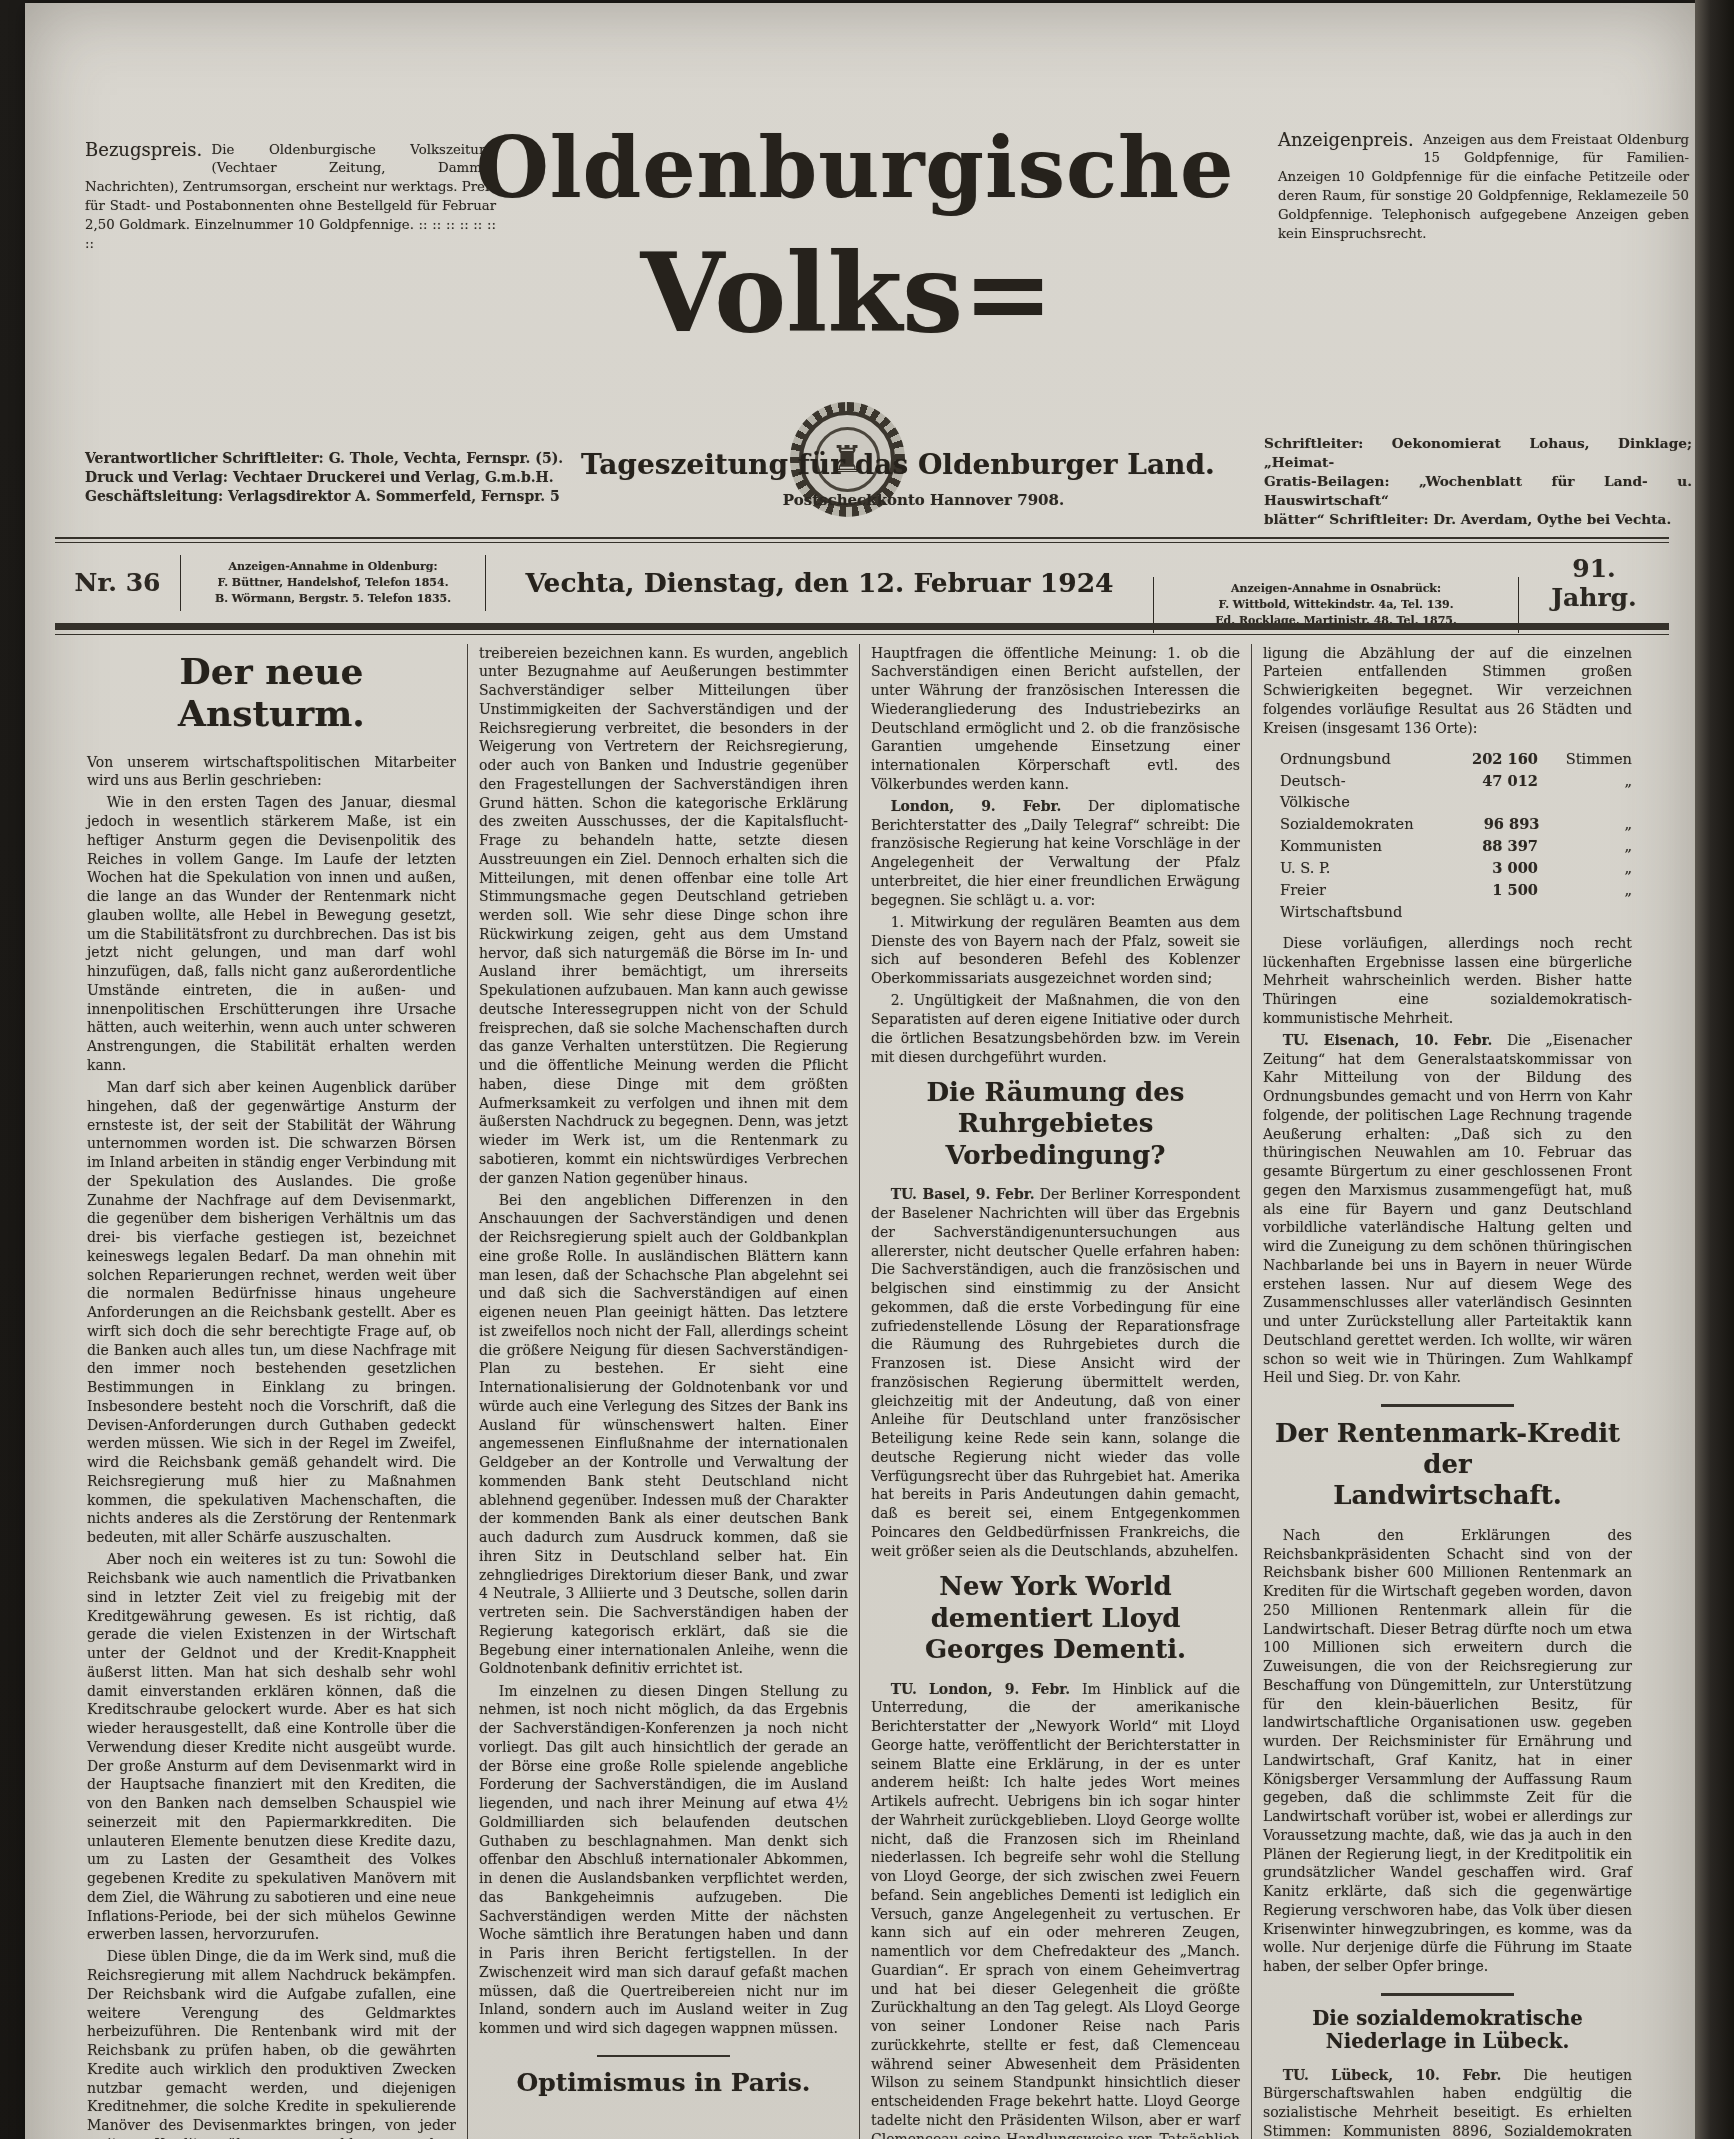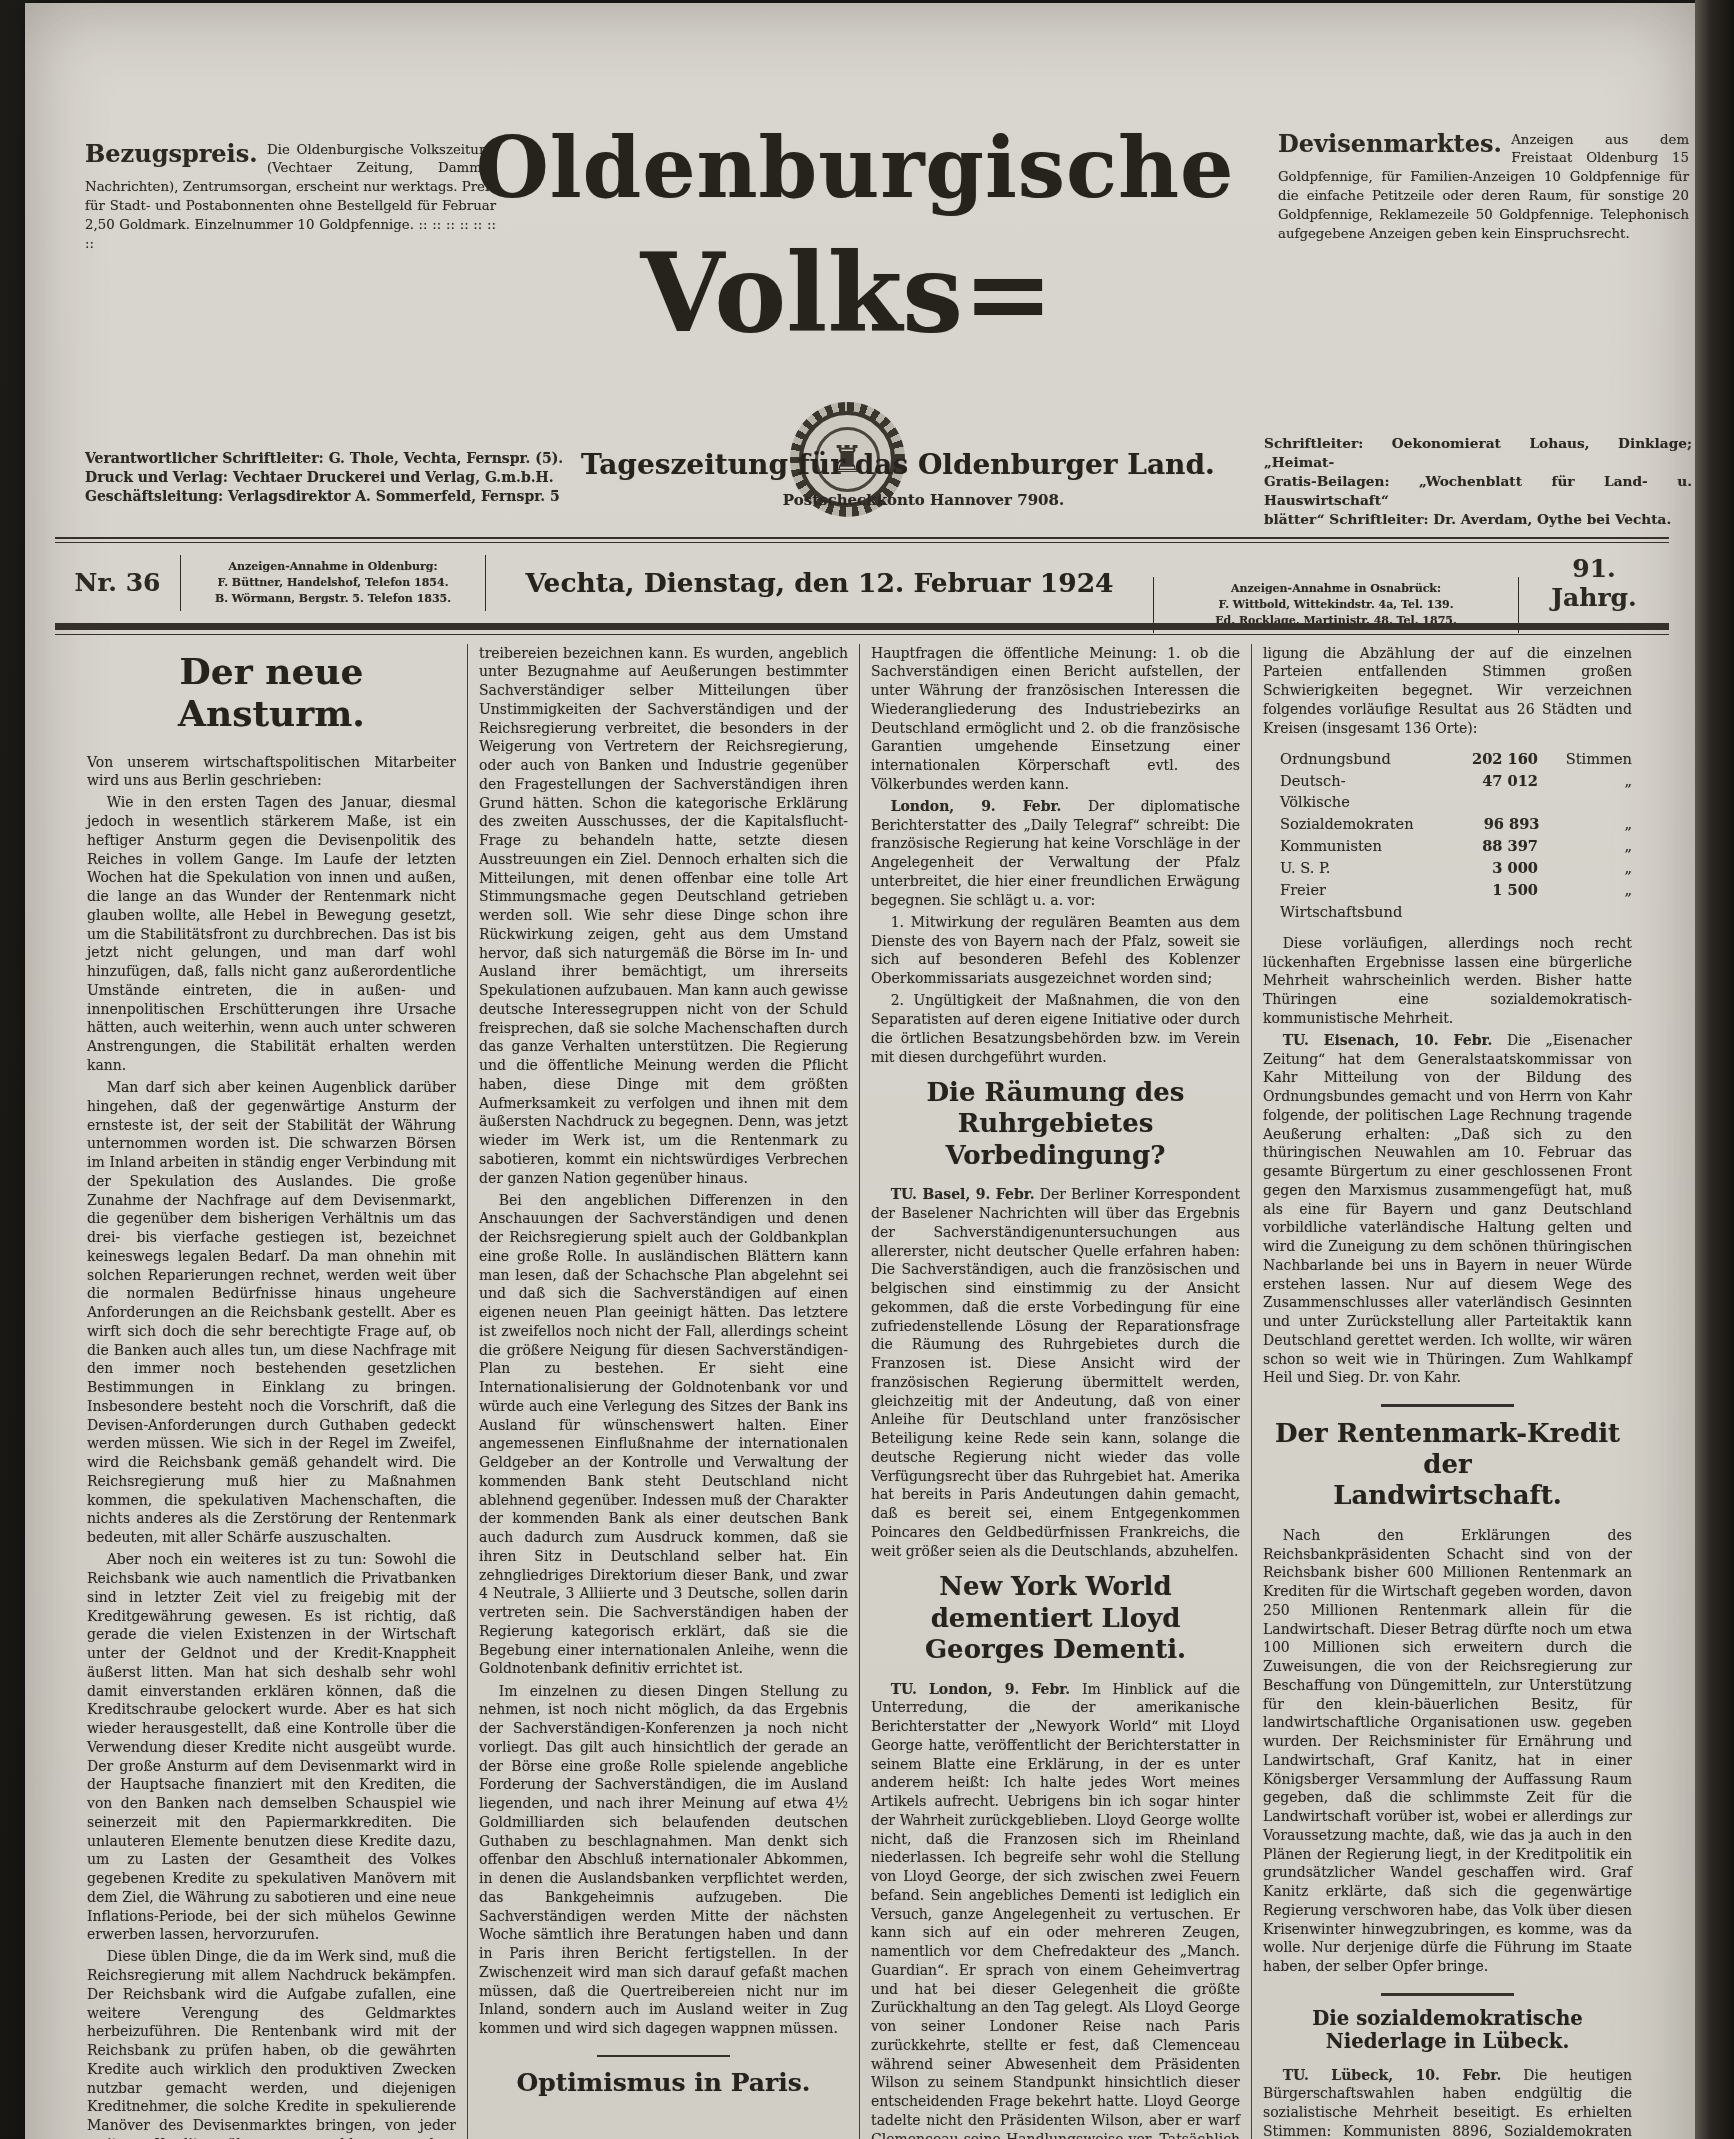--- a/index.html
+++ b/index.html
@@ -13,21 +13,21 @@
     position:absolute;left:25px;top:2.6px;width:1670px;height:2393px;
     background:linear-gradient(180deg,#d9d6cf 0%,#d5d2ca 55%,#cfccc4 100%);
     box-shadow:inset 0 0 77px rgba(60,55,45,.35), 3.4px 4.3px 17px rgba(0,0,0,.6);
     color:#2c2822;
   }
   #right-edge{position:absolute;top:0;right:0;width:39px;height:2477px;
     background:linear-gradient(90deg,#5a554d 0%,#2a2723 40%,#15130f 100%);}
   .txt{text-shadow:0 0 0.9px rgba(44,40,34,.35);}
   
   .price-box{position:absolute;font-size:13.3px;line-height:1.42;text-align:justify;}
-  .price-box .lead{font-weight:700;font-size:24px;float:left;margin-right:9.4px;line-height:1.05;}
+  .price-box .lead{font-weight:400;font-size:18px;float:left;margin-right:9.4px;line-height:1.05;}
   #bezugspreis{left:60px;top:138px;width:411px;}
   #anzeigenpreis{left:1253px;top:128px;width:411px;}
   #m-line1{position:absolute;left:368px;top:115px;width:924px;text-align:center;
     font-size:84px;font-weight:700;letter-spacing:0.9px;color:#26221c;}
   #m-line2{position:absolute;left:274px;top:231px;width:1096px;display:flex;
     align-items:center;justify-content:center;gap:17px;flex-direction:column;}
   .m-big{font-size:108px;font-weight:700;color:#26221c;line-height:1.1;}
   #seal-wrap{width:116px;height:128px;display:flex;align-items:center;justify-content:center;margin-top:26px;}
   #seal-outer{width:115px;height:115px;border-radius:50%;
     background:repeating-conic-gradient(#3a352d 0deg 7deg, #b7b4aa 7deg 14deg);
@@ -84,21 +84,21 @@
 <div id="paper">
 
   <div class="price-box txt" id="bezugspreis">
     <span class="lead">Bezugspreis.</span>
     <span>Die Oldenburgische Volkszeitung (Vechtaer Zeitung, Dammer Nachrichten), Zentrumsorgan, erscheint nur werktags. Preis für Stadt- und Postabonnenten ohne Bestellgeld für Februar 2,50 Goldmark. Einzelnummer 10 Goldpfennige. ::  ::  ::  ::  ::  ::  ::</span>
   </div>
 
   <div id="m-line1" class="txt">Oldenburgische</div>
 
   <div class="price-box txt" id="anzeigenpreis">
-    <span class="lead">Devisenmarktes.</span>
+    <span class="lead">Anzeigenpreis.</span>
     <span>Anzeigen aus dem Freistaat Oldenburg 15 Goldpfennige, für Familien-Anzeigen 10 Goldpfennige für die einfache Petitzeile oder deren Raum, für sonstige 20 Goldpfennige, Reklamezeile 50 Goldpfennige. Telephonisch aufgegebene Anzeigen geben kein Einspruchsrecht.</span>
   </div>
 
   <div id="m-line2">
     <span class="m-big txt">Volks=</span>
     <span id="seal-wrap">
       <span id="seal-outer">
           <span id="seal-mid">
             <span id="seal-inner">♜</span>
           </span>

